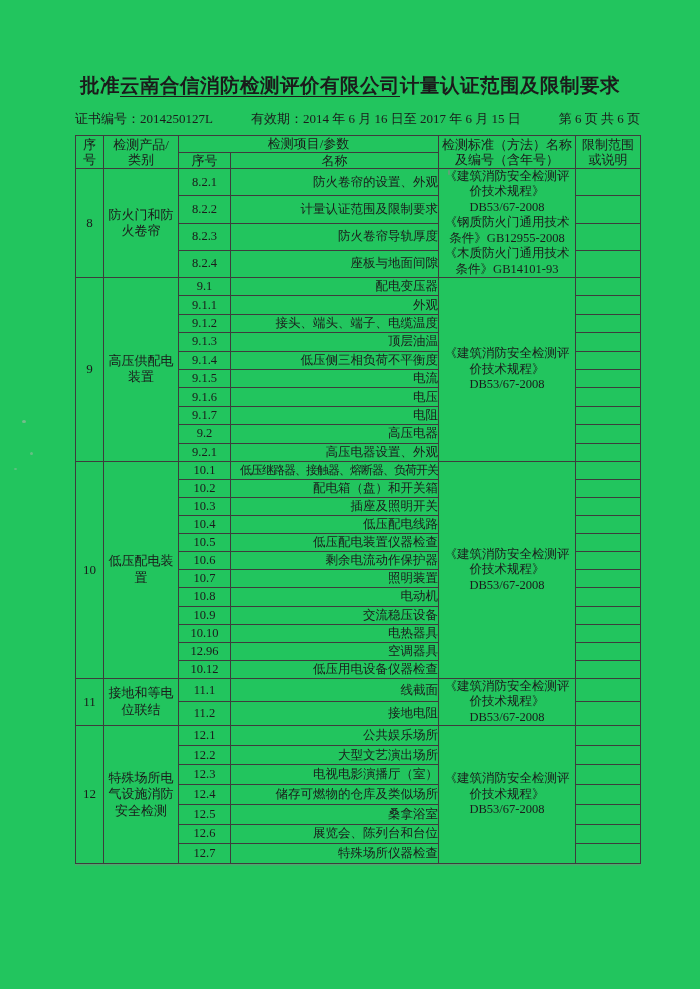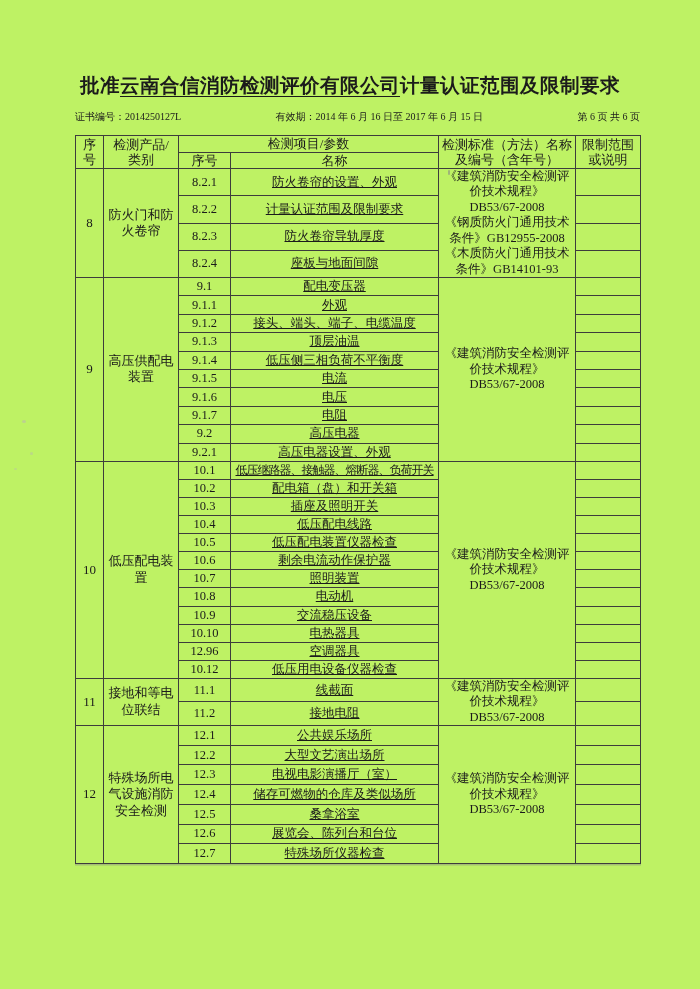--- a/index.html
+++ b/index.html
@@ -1,28 +1,28 @@
 <!DOCTYPE html>
 <html><head>
 <meta charset="utf-8">
 <style>
   html,body{margin:0;padding:0;background:#e8e8e6;}
   .page{
     position:relative;width:700px;height:989px;margin:0 auto;
-    background:#bef264;overflow:hidden;
+    background:#22c55e;overflow:hidden;
     font-family:"Liberation Serif","DejaVu Serif",serif;color:#1b1b1b;
   }
   .title{
     position:absolute;top:72px;left:0;width:100%;text-align:center;
     font-size:19.5px;font-weight:bold;letter-spacing:.5px;white-space:nowrap;
   }
   .title .u{text-decoration:underline;text-underline-offset:4px;}
   .meta{
     position:absolute;top:110px;left:75px;width:565px;
-    display:flex;align-items:baseline;font-size:10px;white-space:nowrap;
+    display:flex;align-items:baseline;font-size:13px;white-space:nowrap;
   }
   .meta .m-cert{flex:0 0 auto;}
   .meta .m-valid{flex:1 1 auto;text-align:center;}
   .meta .m-page{flex:0 0 auto;}
   table.cert{
     position:absolute;left:75px;top:135px;width:565px;
     border-collapse:collapse;table-layout:fixed;
     box-shadow:0 1.5px 0 rgba(130,130,128,.45);
   }
   .cert td,.cert th{
@@ -34,21 +34,21 @@
   }
   tr.hdr{height:16px;}
   tr.sec-8{height:27.25px;}
   tr.sec-9{height:18.4px;}
   tr.sec-10{height:18.08px;}
   tr.sec-11{height:20px;}
   tr.sec-12{height:19.7px;}
   td.c-seq{text-align:center;font-size:13px;}
   td.c-cat{text-align:center;font-size:13px;line-height:16.5px;white-space:pre-line;padding:0 4px;margin-top:32px;}
   td.c-no{text-align:center;font-size:12.5px;}
-  td.c-name{text-align:center;font-size:12.5px;white-space:nowrap;text-decoration:underline;}
+  td.c-name{text-align:right;font-size:12.5px;white-space:nowrap;}
   td.c-name.tight{letter-spacing:-1px;font-size:12px;}
   td.c-std{text-align:center;font-size:12.5px;line-height:15.4px;white-space:pre-line;padding:0 2px;}
   td.c-limit{background:transparent;}
   .speck{position:absolute;border-radius:50%;background:#b9b7b2;pointer-events:none;}
   .sp1{left:22px;top:420px;width:4px;height:3px;opacity:.55;}
   .sp2{left:30px;top:452px;width:3px;height:3px;opacity:.45;}
   .sp3{left:14px;top:468px;width:3px;height:2px;opacity:.4;}
   .sp4{left:448px;top:170px;width:2px;height:5px;opacity:.6;background:#8a8a88;border-radius:1px;}
 </style>
 </head>

